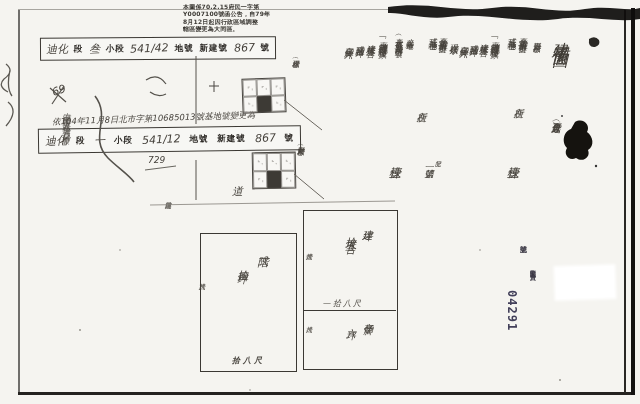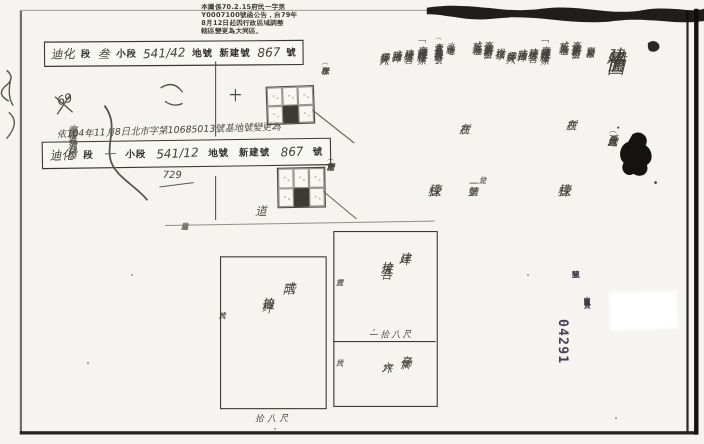--- a/index.html
+++ b/index.html
@@ -124,26 +124,26 @@
   <div class="abs hand" style="left:232px;top:184px;font-size:11px;">道</div>
   <div class="abs v hand" style="left:163px;top:197px;height:62px;font-size:6.5px;opacity:.75;">道路目前現況</div>
 
   <div class="abs rect rect-2f"></div>
   <div class="abs rect rect-1f"></div>
   <div class="abs divider"></div>
 
   <div class="abs v hand plan-label" style="left:254px;top:246px;font-size:11px;">弍階</div>
   <div class="abs v hand plan-label" style="left:236px;top:262px;font-size:10.5px;">拾四坪</div>
   <div class="abs v hand dim" style="left:197px;top:278px;">弍拾八尺</div>
-  <div class="abs hand" style="left:232px;top:375px;font-size:8px;letter-spacing:3px;">拾八尺</div>
+  <div class="abs hand" style="left:232px;top:355px;font-size:8px;letter-spacing:3px;font-weight:bold;">拾八尺</div>
 
   <div class="abs v hand plan-label" style="left:361px;top:221px;font-size:10.5px;">建坪</div>
   <div class="abs v hand plan-label" style="left:344px;top:229px;font-size:10.5px;">拾坪五合</div>
   <div class="abs v hand dim" style="left:304px;top:248px;">弍拾壹尺</div>
-  <div class="abs hand" style="left:336px;top:298px;font-size:8px;letter-spacing:2px;">—拾八尺</div>
+  <div class="abs hand" style="left:323px;top:298px;font-size:8px;letter-spacing:2px;">—拾八尺</div>
 
   <div class="abs v hand plan-label" style="left:361px;top:315px;font-size:9.5px;">亭仔腳</div>
   <div class="abs v hand plan-label" style="left:344px;top:321px;font-size:9.5px;">六坪</div>
   <div class="abs v hand dim" style="left:304px;top:321px;">拾弍尺</div>
 
   <div class="abs v hand title-main" style="left:549px;top:29px;">建物平面圖</div>
   <div class="abs v hand" style="left:549px;top:116px;font-size:9px;">（縮尺百分之壹）</div>
 
   <div class="abs v hand col" style="left:531px;top:36px;font-size:7.5px;">變更前標示</div>
   <div class="abs v hand col" style="left:517px;top:31px;font-size:8.5px;">臺北市太平町叁丁目</div>

